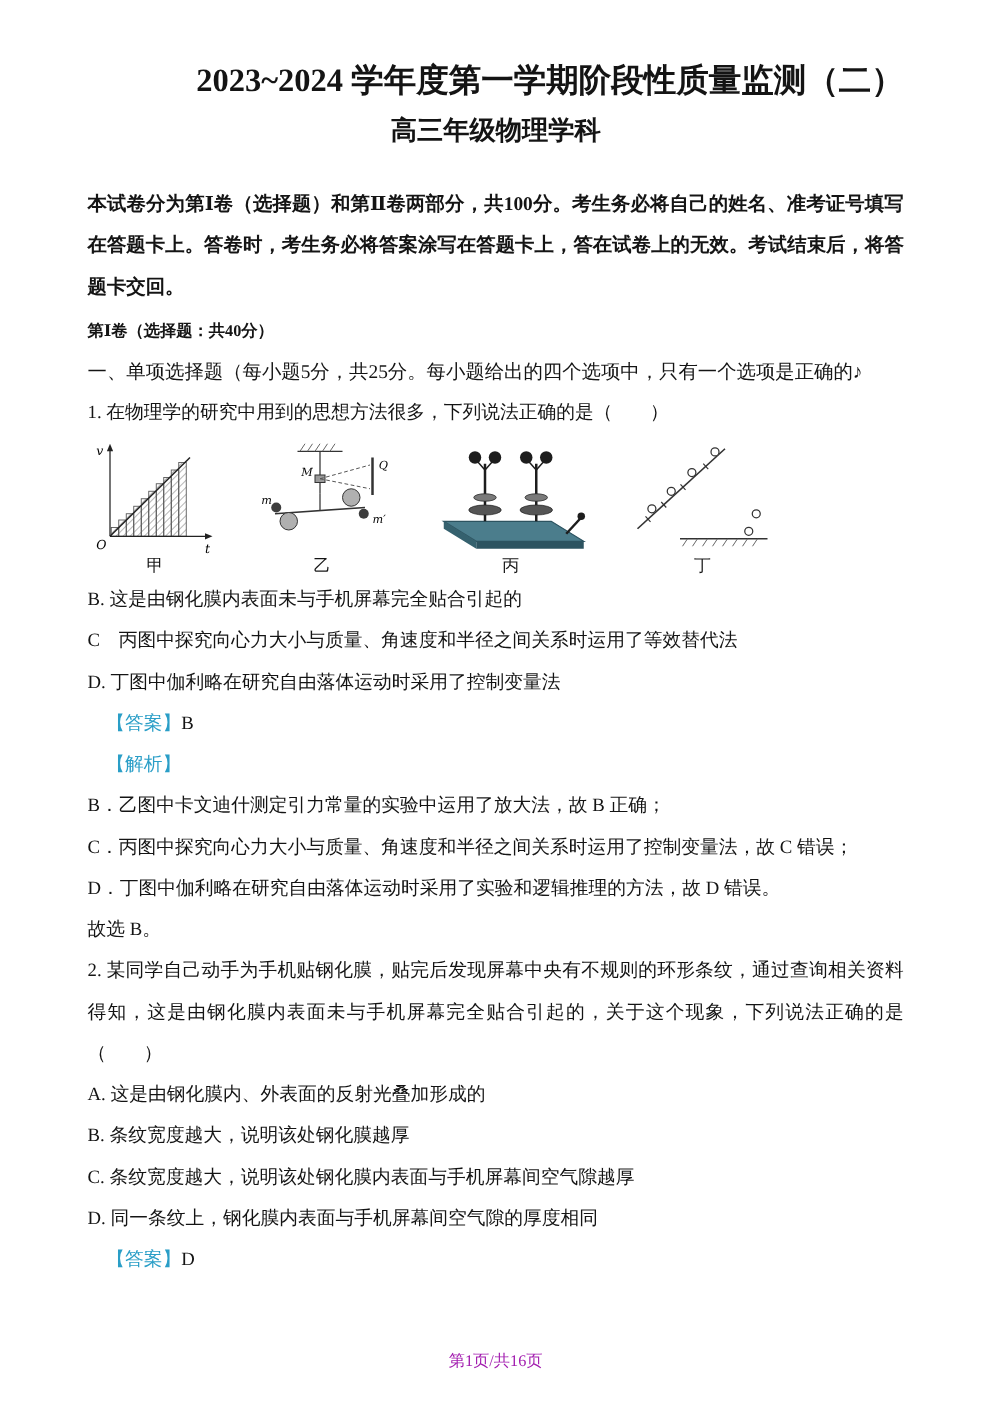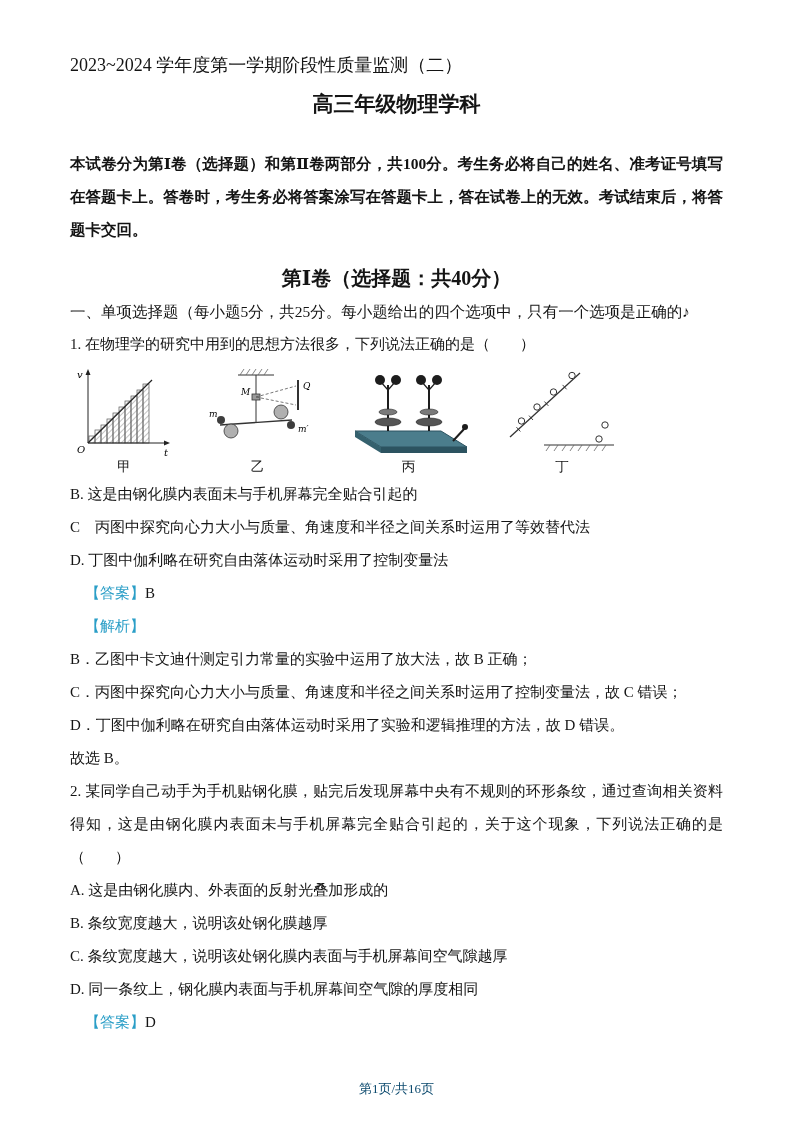--- a/index.html
+++ b/index.html
@@ -9,45 +9,45 @@
     height: 1122px;
     margin: 0 auto;
     background: #ffffff;
     position: relative;
     padding: 50px 70px 0 70px;
     font-family: "Liberation Serif", "DejaVu Serif", serif;
     color: #141414;
     font-size: 15px;
   }
   .title {
-    text-align: left;
-    font-size: 18px;
-    font-weight: normal;
+    text-align: right;
+    font-size: 26px;
+    font-weight: bold;
     line-height: 30px;
   }
   .subtitle {
     text-align: center;
     font-size: 21px;
     font-weight: bold;
     line-height: 30px;
     margin-top: 9px;
   }
   .intro {
     margin-top: 28px;
     font-weight: bold;
     font-size: 15.5px;
     line-height: 33px;
     text-align: justify;
   }
   .sec-header {
-    text-align: center;
-    font-weight: bold;
-    font-size: 20px;
-    line-height: 33px;
-    margin-top: 16px;
+    text-align: left;
+    font-weight: bold;
+    font-size: 13px;
+    line-height: 33px;
+    margin-top: 2px;
   }
   .part-header {
     font-weight: normal;
     font-size: 15.5px;
     line-height: 33px;
   }
   .ln {
     line-height: 33px;
     text-align: justify;
   }
@@ -60,21 +60,21 @@
   .fig { display: flex; flex-direction: column; align-items: center; }
   .fig-label { font-size: 13.5px; line-height: 18px; margin-top: 1px; }
   .accent { color: var(--accent, #2a9ec7); margin-left: 15px; }
   .footer {
     position: absolute;
     left: 0;
     bottom: 24px;
     width: 100%;
     text-align: center;
     font-size: 13px;
-    color: #0c4a6e;
+    color: #a21caf;
   }
   svg text { font-family: "DejaVu Serif", serif; }
 </style>
 </head>
 <body>
 
 <div class="page">
 
   <h1 class="title">2023~2024 学年度第一学期阶段性质量监测（二）</h1>
   <h2 class="subtitle">高三年级物理学科</h2>

